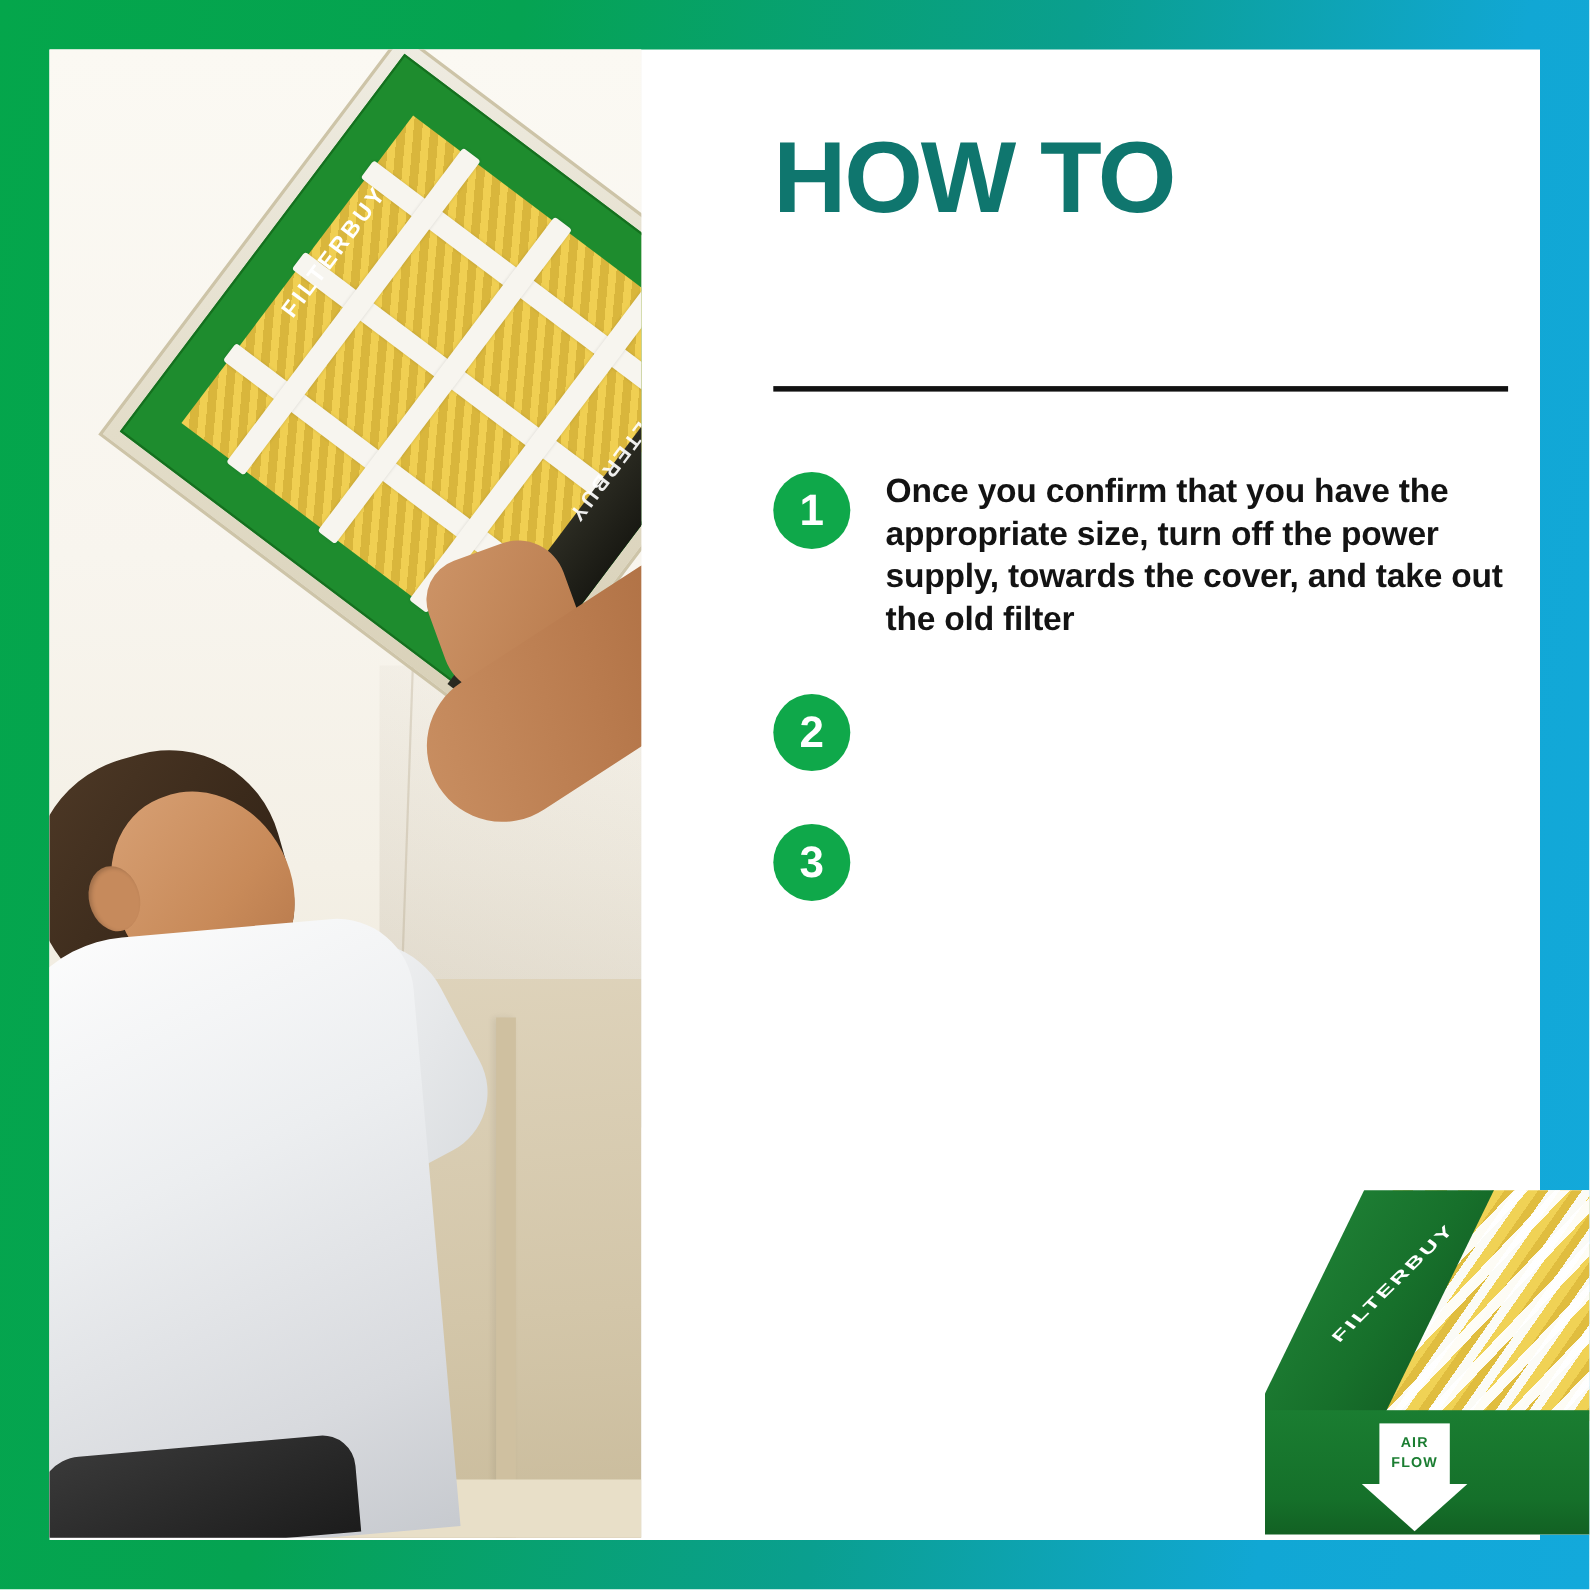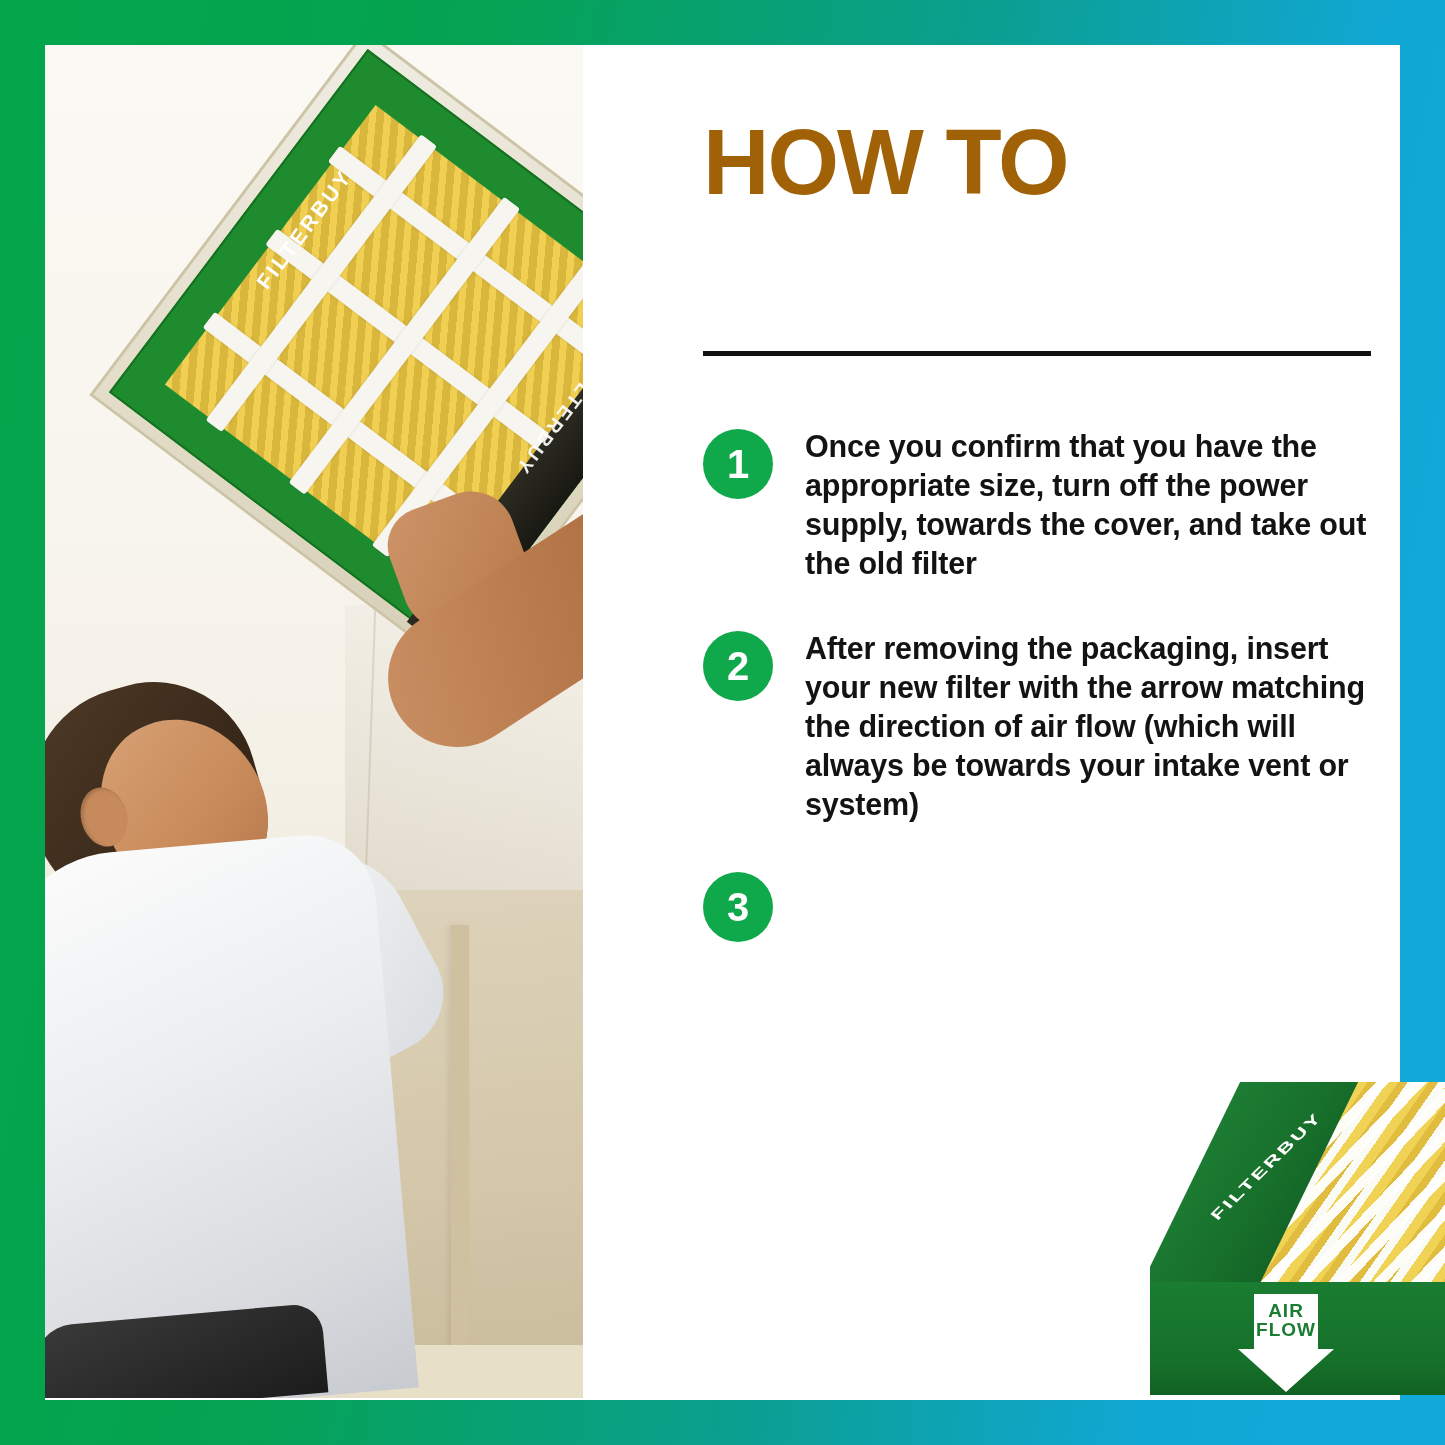--- a/index.html
+++ b/index.html
@@ -177,21 +177,21 @@
     width:742px; height:1353px;
   }
   #title {
     position:absolute;
     left:45px; top:75px;
     width:640px;
     font-size:92px;
     line-height:84px;
     font-weight:bold;
     letter-spacing:-2px;
-    color:#a16207;
+    color:#0f766e;
   }
   #divider {
     position:absolute;
     left:45px; top:306px;
     width:668px; height:5px;
     background:#111111;
   }
   #steps {
     position:absolute;
     left:45px; top:382px;
@@ -286,21 +286,21 @@
     position:absolute; left:0; top:55px;
     width:0; height:0;
     border-left:48px solid transparent;
     border-right:48px solid transparent;
     border-top:43px solid #ffffff;
   }
   #product .arrow-label {
     position:absolute; left:0; top:7px; width:96px;
     text-align:center;
     color:#1a7d31;
-    font-size:19px;
+    font-size:13px;
     font-weight:bold;
     line-height:19px;
     letter-spacing:1px;
   }
 </style>
 </head>
 <body>
 
 <div id="frame">
   <div id="canvas">
@@ -349,21 +349,20 @@
 
       <div id="steps">
 
         <div class="step">
           <div class="badge">1</div>
           <div class="step-text">Once you confirm that you have the appropriate size, turn off the power supply, towards the cover, and take out the old filter</div>
         </div>
 
         <div class="step">
           <div class="badge">2</div>
-          <div class="step-text">After removing the packaging, insert your new filter with the arrow matching the direction of air flow (which will always be towards your intake vent or system)</div>
         </div>
 
         <div class="step">
           <div class="badge">3</div>
         </div>
 
       </div>
     </div>
 
     <div id="product">

